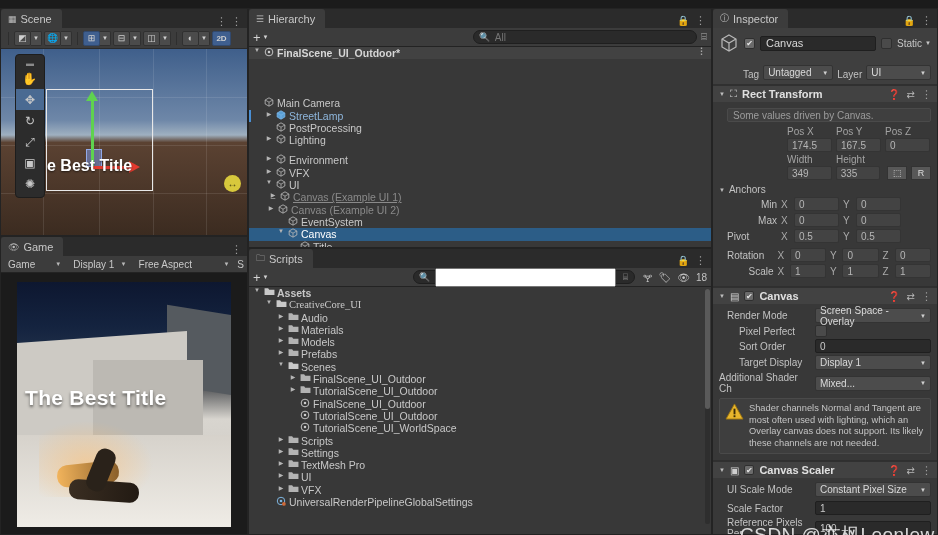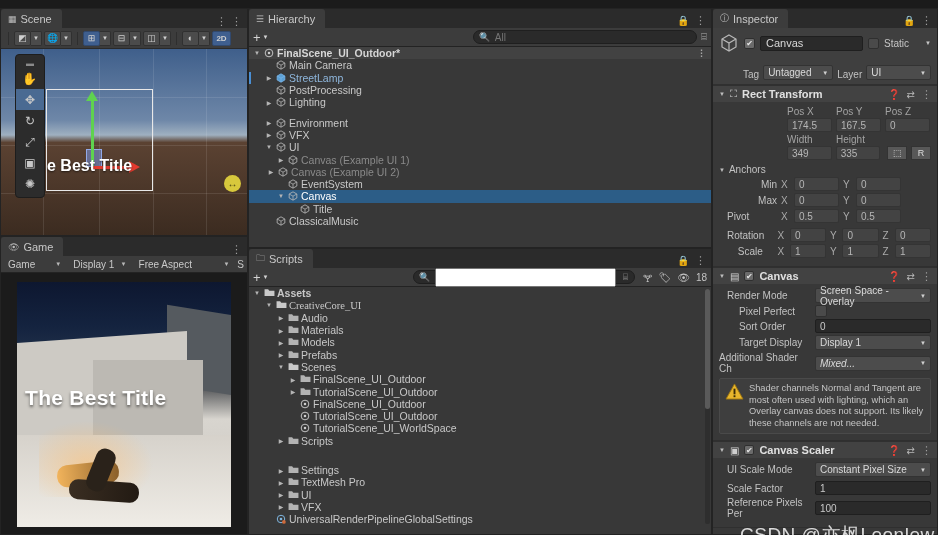--- a/index.html
+++ b/index.html
@@ -84,21 +84,21 @@
   .hierToolbar { height:19px; background:#3c3c3c; display:flex; align-items:center; gap:4px; padding:0 4px;
                  border-bottom:1px solid #232323; }
   .plusBtn { display:flex; align-items:center; gap:2px; color:#d3d3d3; font-size:13px; line-height:13px; }
   .plusBtn .ca { font-size:6px; }
   .searchbox { flex:1; height:14px; background:#2a2a2a; border:1px solid #1f1f1f; border-radius:7px;
                display:flex; align-items:center; gap:4px; padding:0 6px; margin-left:200px; }
   .searchbox input { background:transparent; border:none; outline:none; color:#9a9a9a; font-size:10px;
                      font-family:inherit; width:100%; }
   .sbicon { color:#9a9a9a; font-size:9px; }
   .treeWrap { height:calc(100% - 19px); background:#383838; overflow:hidden; position:relative; }
-  .row { height:12.3px; display:flex; align-items:center; gap:3px; padding-left:4px; color:#c8c8c8;
+  .row { height:12.3px; display:flex; gap:3px; padding-left:4px; color:#c8c8c8;
          font-size:10.5px; white-space:nowrap; position:relative; }
   .row.scene { background:#424242; font-weight:bold; color:#d6d6d6; }
   .row.sel { background:#2c5d87; color:#fff; }
   .row.dim { color:#8a8a8a; }
   .row.hl  { color:#8fb7dd; }
   .arrow { width:8px; font-size:6px; color:#b5b5b5; text-align:center; }
   .arrow.none { color:transparent; }
   .cube { width:10px; height:10px; display:inline-block; position:relative; flex:none; }
   .cube svg { display:block; }
   .rowKebab { position:absolute; right:5px; color:#a6a6a6; font-size:9px; line-height:8px; }
@@ -118,21 +118,21 @@
   #insp { left:712px; top:8px; width:226px; height:527px; background:#383838; }
   .inspBody { height:calc(100% - 19px); overflow:hidden; background:#383838; }
   .objHeader { background:#3f3f3f; padding:5px 6px 4px 6px; border-bottom:1px solid #303030; }
   .objRow1 { display:flex; align-items:center; gap:5px; }
   .objIcon { width:20px; height:20px; flex:none; }
   .chk { width:11px; height:11px; background:#6b6b6b; border:1px solid #2f2f2f; border-radius:2px;
          display:flex; align-items:center; justify-content:center; color:#e8e8e8; font-size:8px; flex:none; }
   .chk.off { background:#4a4a4a; color:transparent; }
   .nameField { flex:1; height:15px; background:#2a2a2a; border:1px solid #1f1f1f; border-radius:2px;
                display:flex; align-items:center; padding:0 5px; color:#d8d8d8; font-size:11px; }
-  .staticWrap { display:flex; align-items:center; gap:16px; color:#c6c6c6; font-size:10px; }
+  .staticWrap { display:flex; align-items:center; gap:3px; color:#c6c6c6; font-size:10px; }
   .objRow2 { display:flex; align-items:flex-end; gap:4px; margin-top:12px; padding-left:24px; }
   .lbl { color:#c2c2c2; font-size:10px; }
   .dropdown { height:15px; background:#4c4c4c; border:1px solid #333; border-radius:2px; display:flex;
               align-items:center; justify-content:space-between; padding:0 4px; color:#dadada; font-size:10px; }
   .dropdown .ca { font-size:6px; color:#cfcfcf; margin-left:4px; }
 
   .comp { border-bottom:1px solid #2f2f2f; }
   .compHead { height:17px; background:#424242; display:flex; align-items:center; gap:5px; padding:0 6px;
               border-top:1px solid #303030; }
   .compHead .title { font-size:11px; color:#e0e0e0; font-weight:bold; }
@@ -299,49 +299,49 @@
           <span class="arrow">▼</span>
           <span class="cube">
             <svg viewBox="0 0 12 12" width="10" height="10">
               <circle cx="6" cy="6" r="4.6" fill="none" stroke="#cfcfcf" stroke-width="1.1"></circle>
               <circle cx="6" cy="6" r="1.5" fill="#cfcfcf"></circle>
             </svg>
           </span>
           <span>FinalScene_UI_Outdoor*</span>
           <span class="rowKebab">⋮</span>
         </div>
+        <div class="row" style="padding-left: 4px; margin-top: 38px;">
+          <span class="arrow none">▪</span>
+          <span class="cube">
+            <svg viewBox="0 0 12 12" width="10" height="10">
+              <path d="M6 1 10.6 3.6 10.6 8.4 6 11 1.4 8.4 1.4 3.6Z" fill="none" stroke="#b9b9b9" stroke-width="1"></path>
+              <path d="M1.4 3.6 6 6.2 10.6 3.6 M6 6.2 6 11" fill="none" stroke="#b9b9b9" stroke-width="0.9"></path>
+            </svg>
+          </span>
+          <span>Main Camera</span>
+        </div>
+        <div class="row hl" style="padding-left: 16px;">
+          <span class="arrow">▶</span>
+          <span class="cube">
+            <svg viewBox="0 0 12 12" width="10" height="10">
+              <path d="M6 1 10.6 3.6 10.6 8.4 6 11 1.4 8.4 1.4 3.6Z" fill="#5a9fd4" stroke="#79b5e8" stroke-width="1"></path>
+              <path d="M1.4 3.6 6 6.2 10.6 3.6 M6 6.2 6 11" fill="none" stroke="#79b5e8" stroke-width="0.9"></path>
+            </svg>
+          </span>
+          <span>StreetLamp</span>
+          <span class="selBar"></span>
+        </div>
         <div class="row" style="padding-left: 16px;">
           <span class="arrow none">▪</span>
           <span class="cube">
             <svg viewBox="0 0 12 12" width="10" height="10">
               <path d="M6 1 10.6 3.6 10.6 8.4 6 11 1.4 8.4 1.4 3.6Z" fill="none" stroke="#b9b9b9" stroke-width="1"></path>
               <path d="M1.4 3.6 6 6.2 10.6 3.6 M6 6.2 6 11" fill="none" stroke="#b9b9b9" stroke-width="0.9"></path>
             </svg>
           </span>
-          <span>Main Camera</span>
-        </div>
-        <div class="row hl" style="padding-left: 16px;">
-          <span class="arrow">▶</span>
-          <span class="cube">
-            <svg viewBox="0 0 12 12" width="10" height="10">
-              <path d="M6 1 10.6 3.6 10.6 8.4 6 11 1.4 8.4 1.4 3.6Z" fill="#5a9fd4" stroke="#79b5e8" stroke-width="1"></path>
-              <path d="M1.4 3.6 6 6.2 10.6 3.6 M6 6.2 6 11" fill="none" stroke="#79b5e8" stroke-width="0.9"></path>
-            </svg>
-          </span>
-          <span>StreetLamp</span>
-          <span class="selBar"></span>
-        </div>
-        <div class="row" style="padding-left: 16px;">
-          <span class="arrow none">▪</span>
-          <span class="cube">
-            <svg viewBox="0 0 12 12" width="10" height="10">
-              <path d="M6 1 10.6 3.6 10.6 8.4 6 11 1.4 8.4 1.4 3.6Z" fill="none" stroke="#b9b9b9" stroke-width="1"></path>
-              <path d="M1.4 3.6 6 6.2 10.6 3.6 M6 6.2 6 11" fill="none" stroke="#b9b9b9" stroke-width="0.9"></path>
-            </svg>
-          </span>
           <span>PostProcessing</span>
         </div>
         <div class="row" style="padding-left: 16px;">
           <span class="arrow">▶</span>
           <span class="cube">
             <svg viewBox="0 0 12 12" width="10" height="10">
               <path d="M6 1 10.6 3.6 10.6 8.4 6 11 1.4 8.4 1.4 3.6Z" fill="none" stroke="#b9b9b9" stroke-width="1"></path>
               <path d="M1.4 3.6 6 6.2 10.6 3.6 M6 6.2 6 11" fill="none" stroke="#b9b9b9" stroke-width="0.9"></path>
             </svg>
           </span>
@@ -370,21 +370,21 @@
         <div class="row" style="padding-left: 16px;">
           <span class="arrow">▼</span>
           <span class="cube">
             <svg viewBox="0 0 12 12" width="10" height="10">
               <path d="M6 1 10.6 3.6 10.6 8.4 6 11 1.4 8.4 1.4 3.6Z" fill="none" stroke="#b9b9b9" stroke-width="1"></path>
               <path d="M1.4 3.6 6 6.2 10.6 3.6 M6 6.2 6 11" fill="none" stroke="#b9b9b9" stroke-width="0.9"></path>
             </svg>
           </span>
           <span>UI</span>
         </div>
-        <div class="row dim" style="padding-left: 28px;">
+        <div class="row dim" style="padding-left: 20px; text-decoration: underline;">
           <span class="arrow">▶</span>
           <span class="cube">
             <svg viewBox="0 0 12 12" width="10" height="10">
               <path d="M6 1 10.6 3.6 10.6 8.4 6 11 1.4 8.4 1.4 3.6Z" fill="none" stroke="#b9b9b9" stroke-width="1"></path>
               <path d="M1.4 3.6 6 6.2 10.6 3.6 M6 6.2 6 11" fill="none" stroke="#b9b9b9" stroke-width="0.9"></path>
             </svg>
           </span>
           <span>Canvas (Example UI 1)</span>
         </div>
         <div class="row dim" style="padding-left: 18px;">
@@ -582,21 +582,21 @@
         </div>
         <div class="row" style="padding-left: 28px;">
           <span class="arrow">▶</span>
           <span class="cube">
             <svg viewBox="0 0 12 10" width="11" height="9">
               <path d="M0.5 1.5 H4.5 L5.7 3 H11.5 V9 H0.5Z" fill="#b3b3b3"></path>
             </svg>
           </span>
           <span>Scripts</span>
         </div>
-        <div class="row" style="padding-left: 28px; margin-top: 17px;">
+        <div class="row" style="padding-left: 28px;">
           <span class="arrow">▶</span>
           <span class="cube">
             <svg viewBox="0 0 12 10" width="11" height="9">
               <path d="M0.5 1.5 H4.5 L5.7 3 H11.5 V9 H0.5Z" fill="#b3b3b3"></path>
             </svg>
           </span>
           <span>Settings</span>
         </div>
         <div class="row" style="padding-left: 28px;">
           <span class="arrow">▶</span>
@@ -690,20 +690,21 @@
           <span class="foldArrow">▼</span>
           <span style="font-size:10px;color:#cfcfcf;">⛶</span>
           <span class="title">Rect Transform</span>
           <span class="right">
             <span>❓</span>
             <span>⇄</span>
             <span class="kebab">⋮</span>
           </span>
         </div>
         <div class="compBody">
+          <div class="drivenNote">Some values driven by Canvas.</div>
           <div class="colHeads">
             <span>Pos X</span>
             <span>Pos Y</span>
             <span>Pos Z</span>
           </div>
           <div class="fieldRow" style="padding-left:68px;">
             <span class="numField driven" style="width:45px;">174.5</span>
             <span class="numField driven" style="width:45px;">167.5</span>
             <span class="numField driven" style="width:45px;">0</span>
           </div>
@@ -746,21 +747,21 @@
           <div class="fieldRow" style="margin-top:5px;">
             <span class="fLabel" style="width:58px;text-align:left;padding-left:8px;">Rotation</span>
             <span class="axisLbl">X</span>
             <span class="numField driven" style="width:38px;">0</span>
             <span class="axisLbl">Y</span>
             <span class="numField driven" style="width:38px;">0</span>
             <span class="axisLbl">Z</span>
             <span class="numField driven" style="width:38px;">0</span>
           </div>
           <div class="fieldRow">
-            <span class="fLabel" style="width:58px;text-align:center;padding-left:8px;">Scale</span>
+            <span class="fLabel" style="width:58px;text-align:right;padding-left:8px;">Scale</span>
             <span class="axisLbl">X</span>
             <span class="numField driven" style="width:38px;">1</span>
             <span class="axisLbl">Y</span>
             <span class="numField driven" style="width:38px;">1</span>
             <span class="axisLbl">Z</span>
             <span class="numField driven" style="width:38px;">1</span>
           </div>
         </div>
       </div>
 
@@ -794,21 +795,21 @@
           </div>
           <div class="fieldRow">
             <span class="fLabel" style="width:92px;padding-left:20px;">Target Display</span>
             <span class="dropdown" style="flex:1;">
               <span>Display 1</span>
               <span class="ca">▼</span>
             </span>
           </div>
           <div class="fieldRow">
             <span class="fLabel" style="width:92px;">Additional Shader Ch</span>
-            <span class="dropdown" style="flex:1;font-style:italic;">
+            <span class="dropdown" style="flex:1;">
               <span>Mixed...</span>
               <span class="ca">▼</span>
             </span>
           </div>
           <div class="helpBox">
             <span class="warnIcon">
               <svg viewBox="0 0 20 18" width="19" height="17">
                   <path d="M10 1 19 17 1 17Z" fill="#e8b62c" stroke="#9c7512" stroke-width="1"></path>
                   <rect x="9" y="6" width="2" height="6" fill="#3a2c06"></rect>
                 <rect x="9" y="13" width="2" height="2" fill="#3a2c06"></rect>

